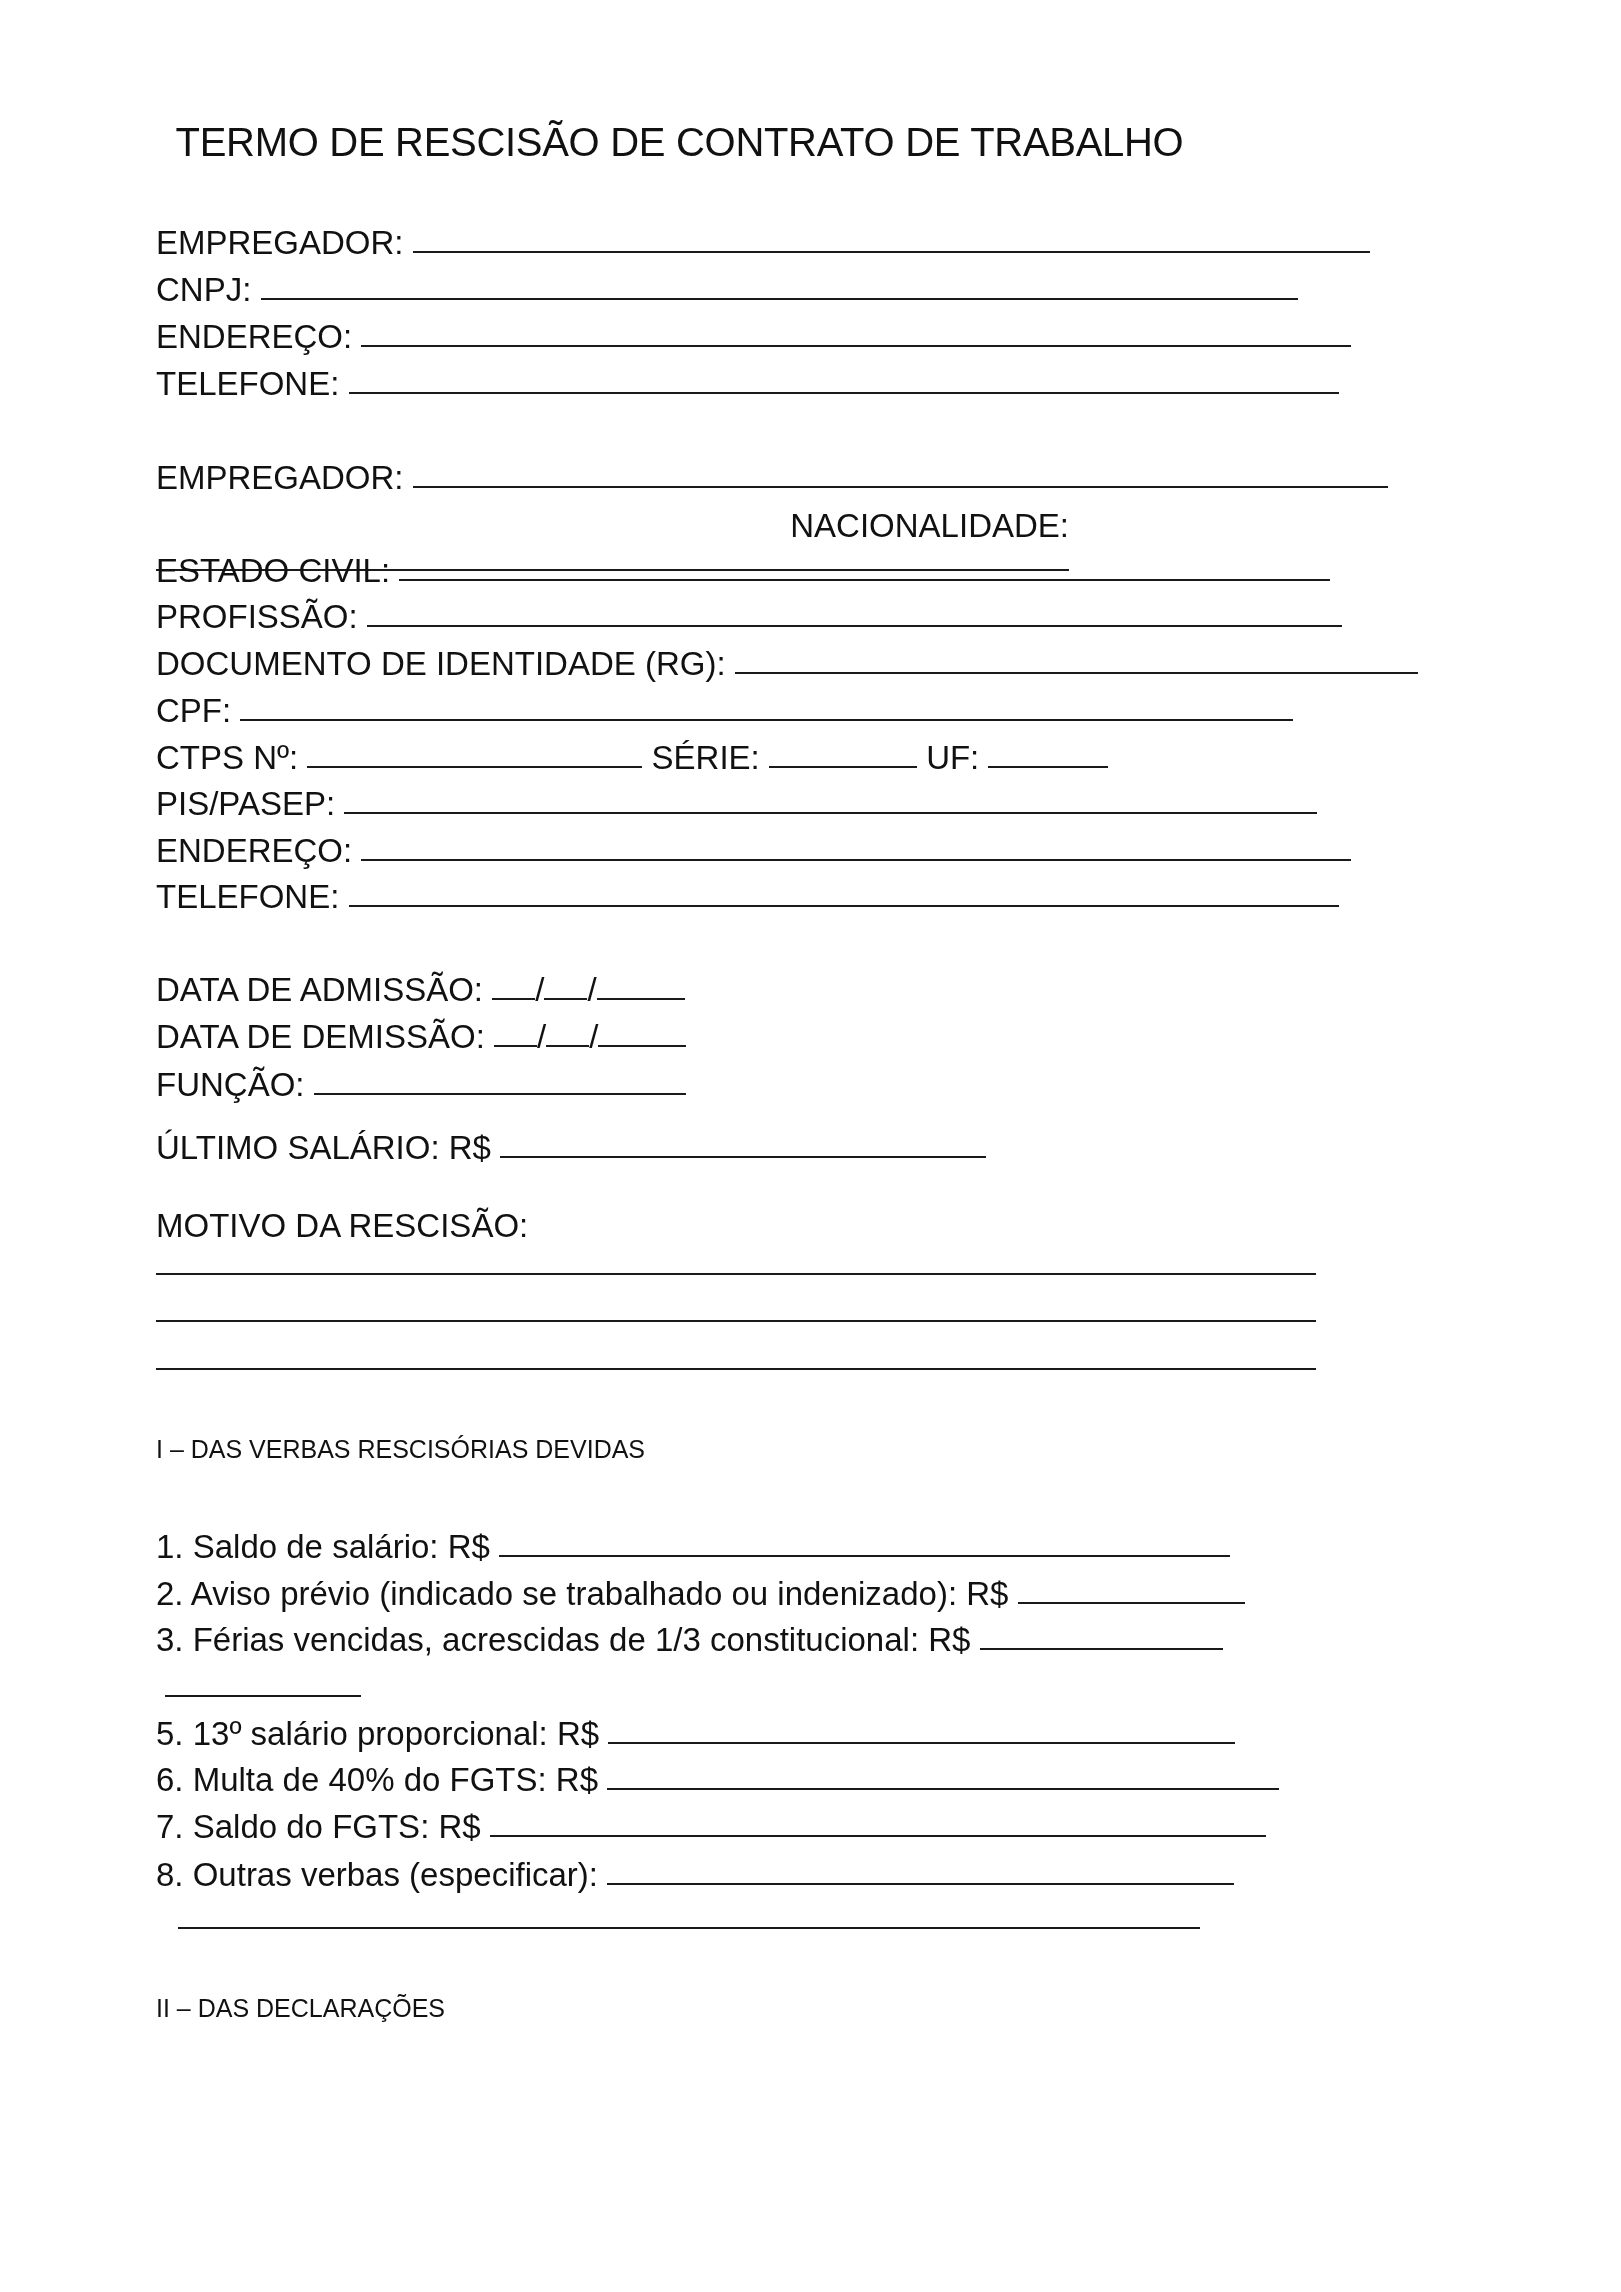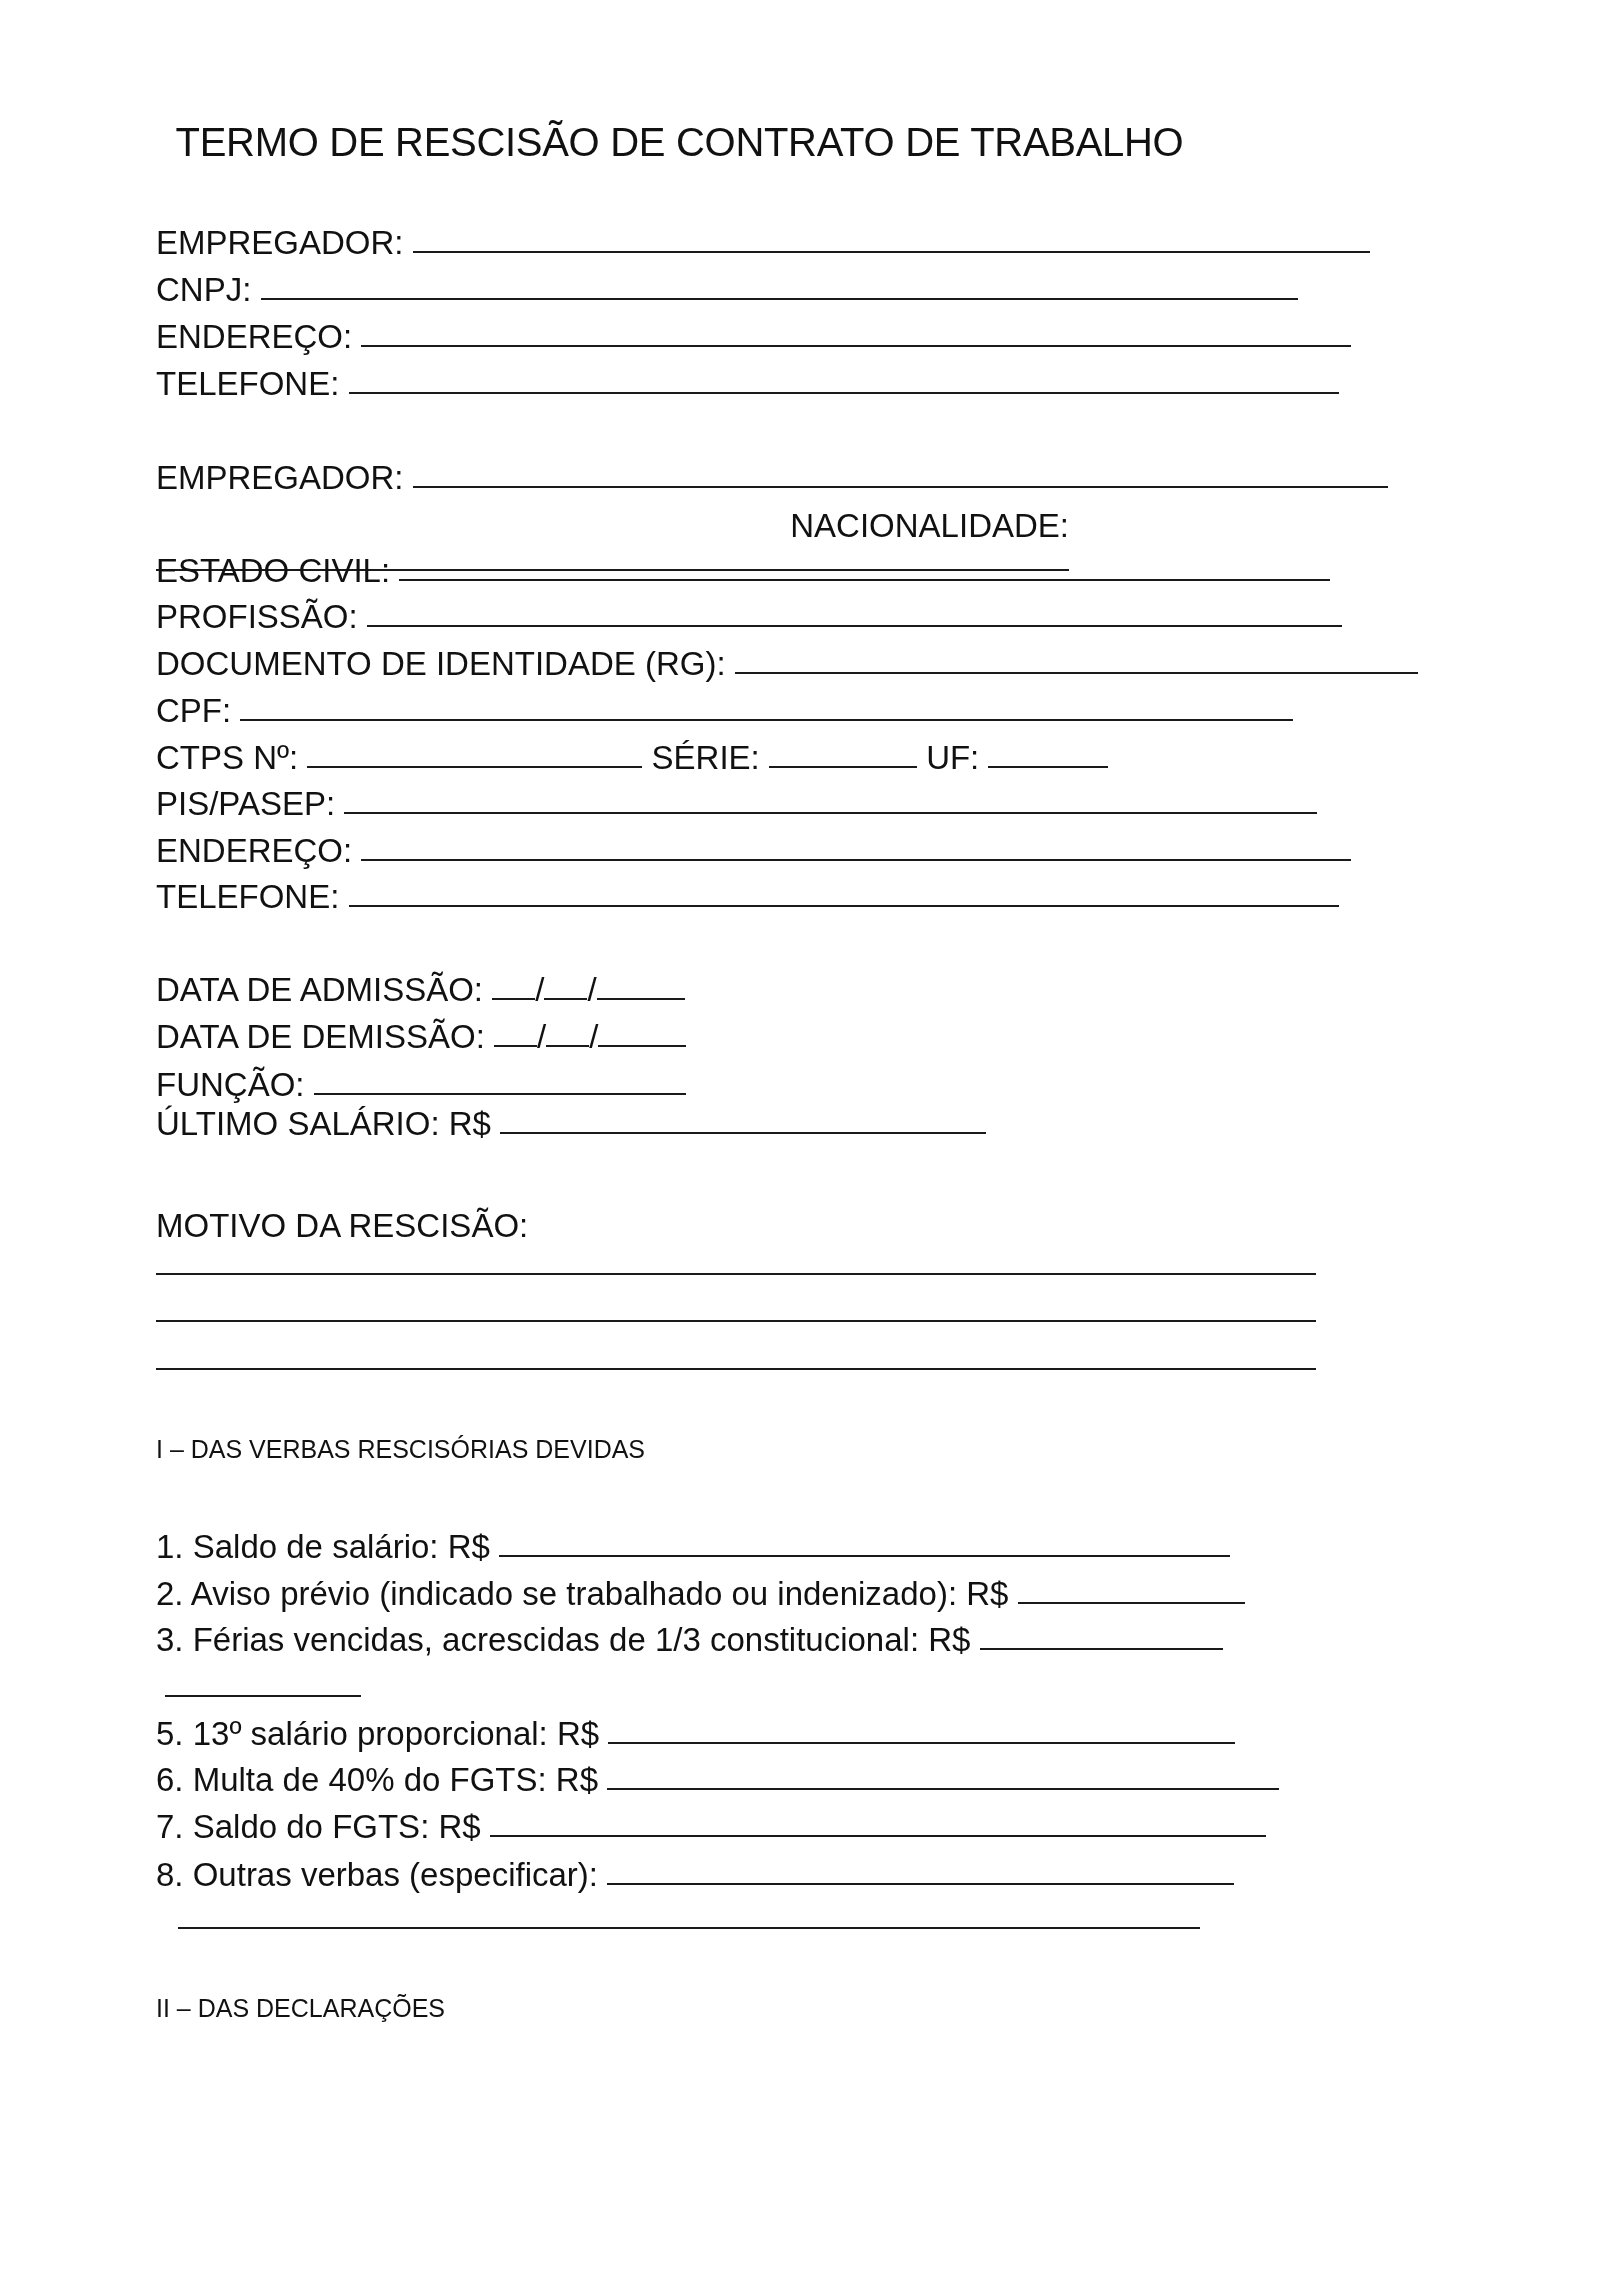--- a/index.html
+++ b/index.html
@@ -116,21 +116,21 @@
     <span class="sep">/</span>
     <span class="blank" style="width:43px;"></span>
     <span class="sep">/</span>
     <span class="blank" style="width:88px;"></span>
 </div>
 <div class="row" style="top:1060px;">
   <span class="lbl">FUNÇÃO:</span>
     <span class="sep"> </span>
   <span class="blank" style="width:372px;"></span>
 </div>
-<div class="row" style="top:1099px;">
+<div class="row" style="top:1123px;">
   <span class="lbl">ÚLTIMO SALÁRIO: R$</span>
     <span class="sep"> </span>
   <span class="blank" style="width:486px;"></span>
 </div>
 
 <div class="row" style="top:1201px;">
   <span class="lbl">MOTIVO DA RESCISÃO:</span>
 </div>
 <div class="full" style="left:156px; width:1160px; top:1273px;"></div>
 <div class="full" style="left:156px; width:1160px; top:1320px;"></div>

